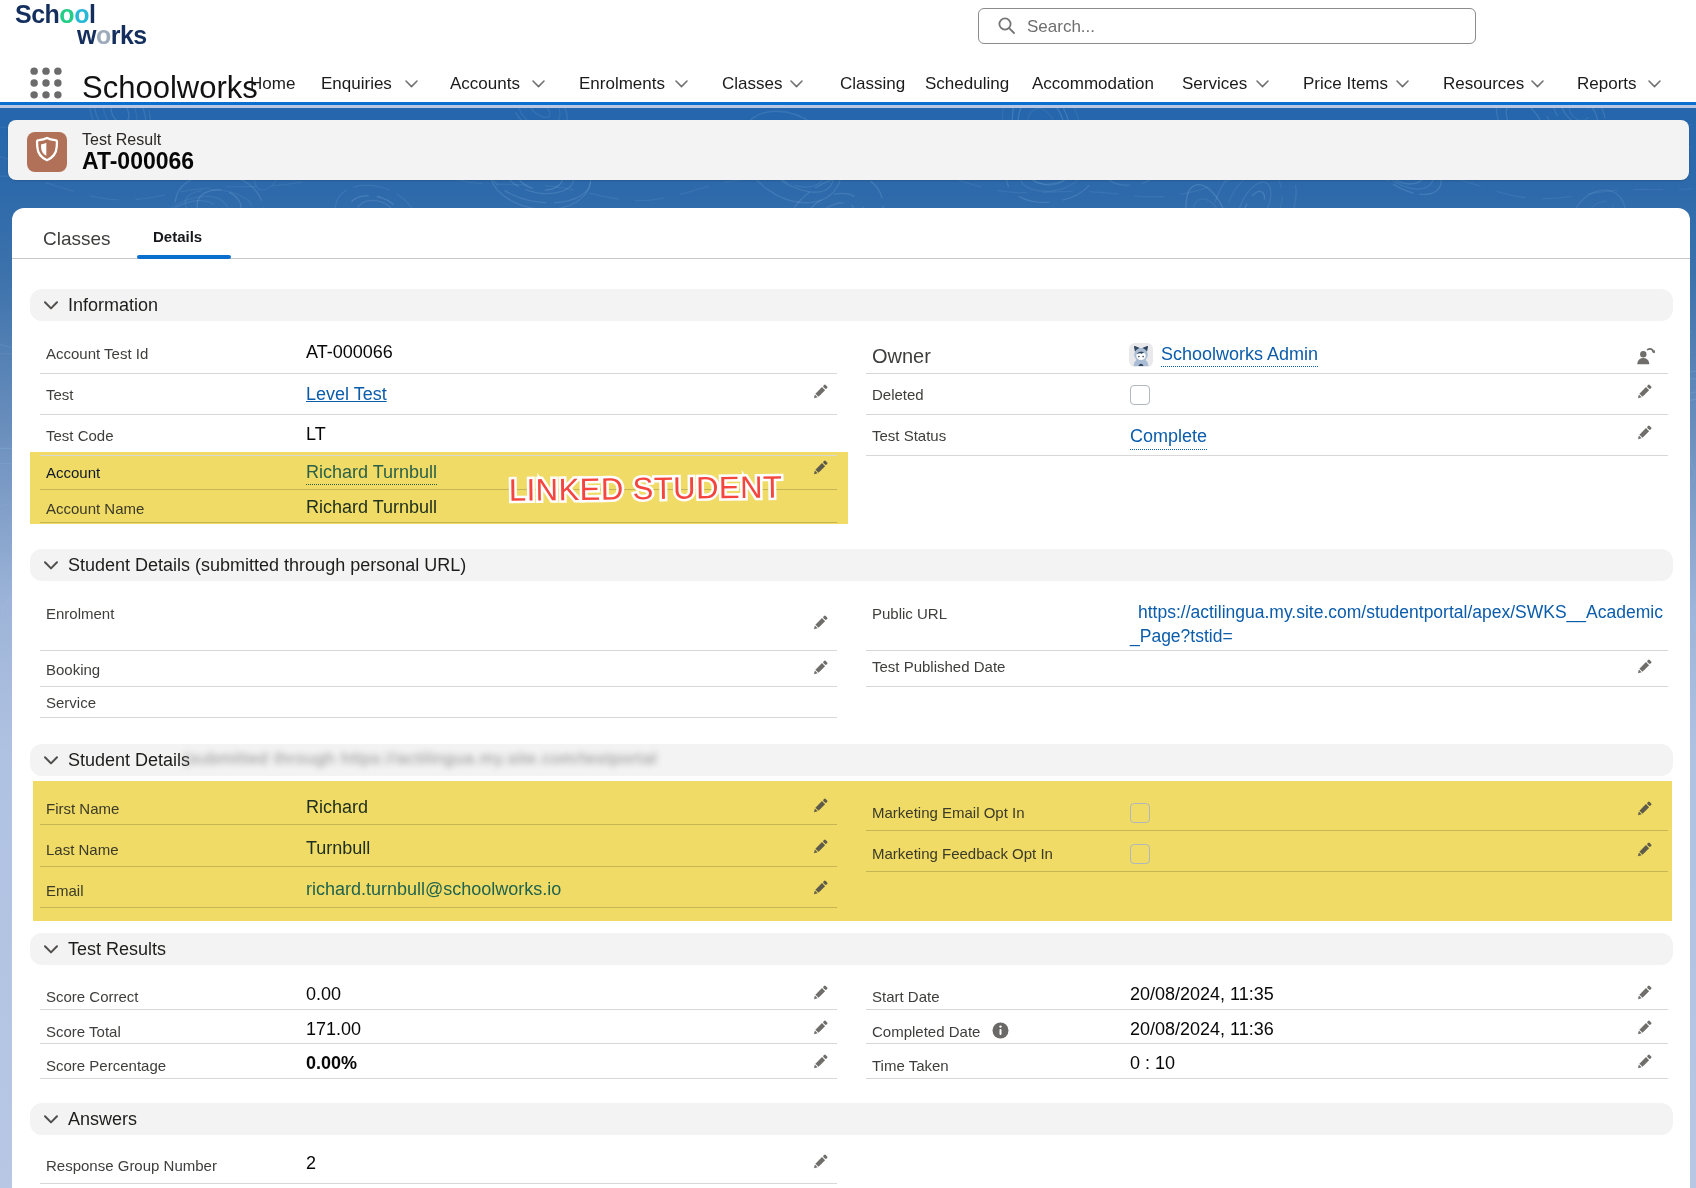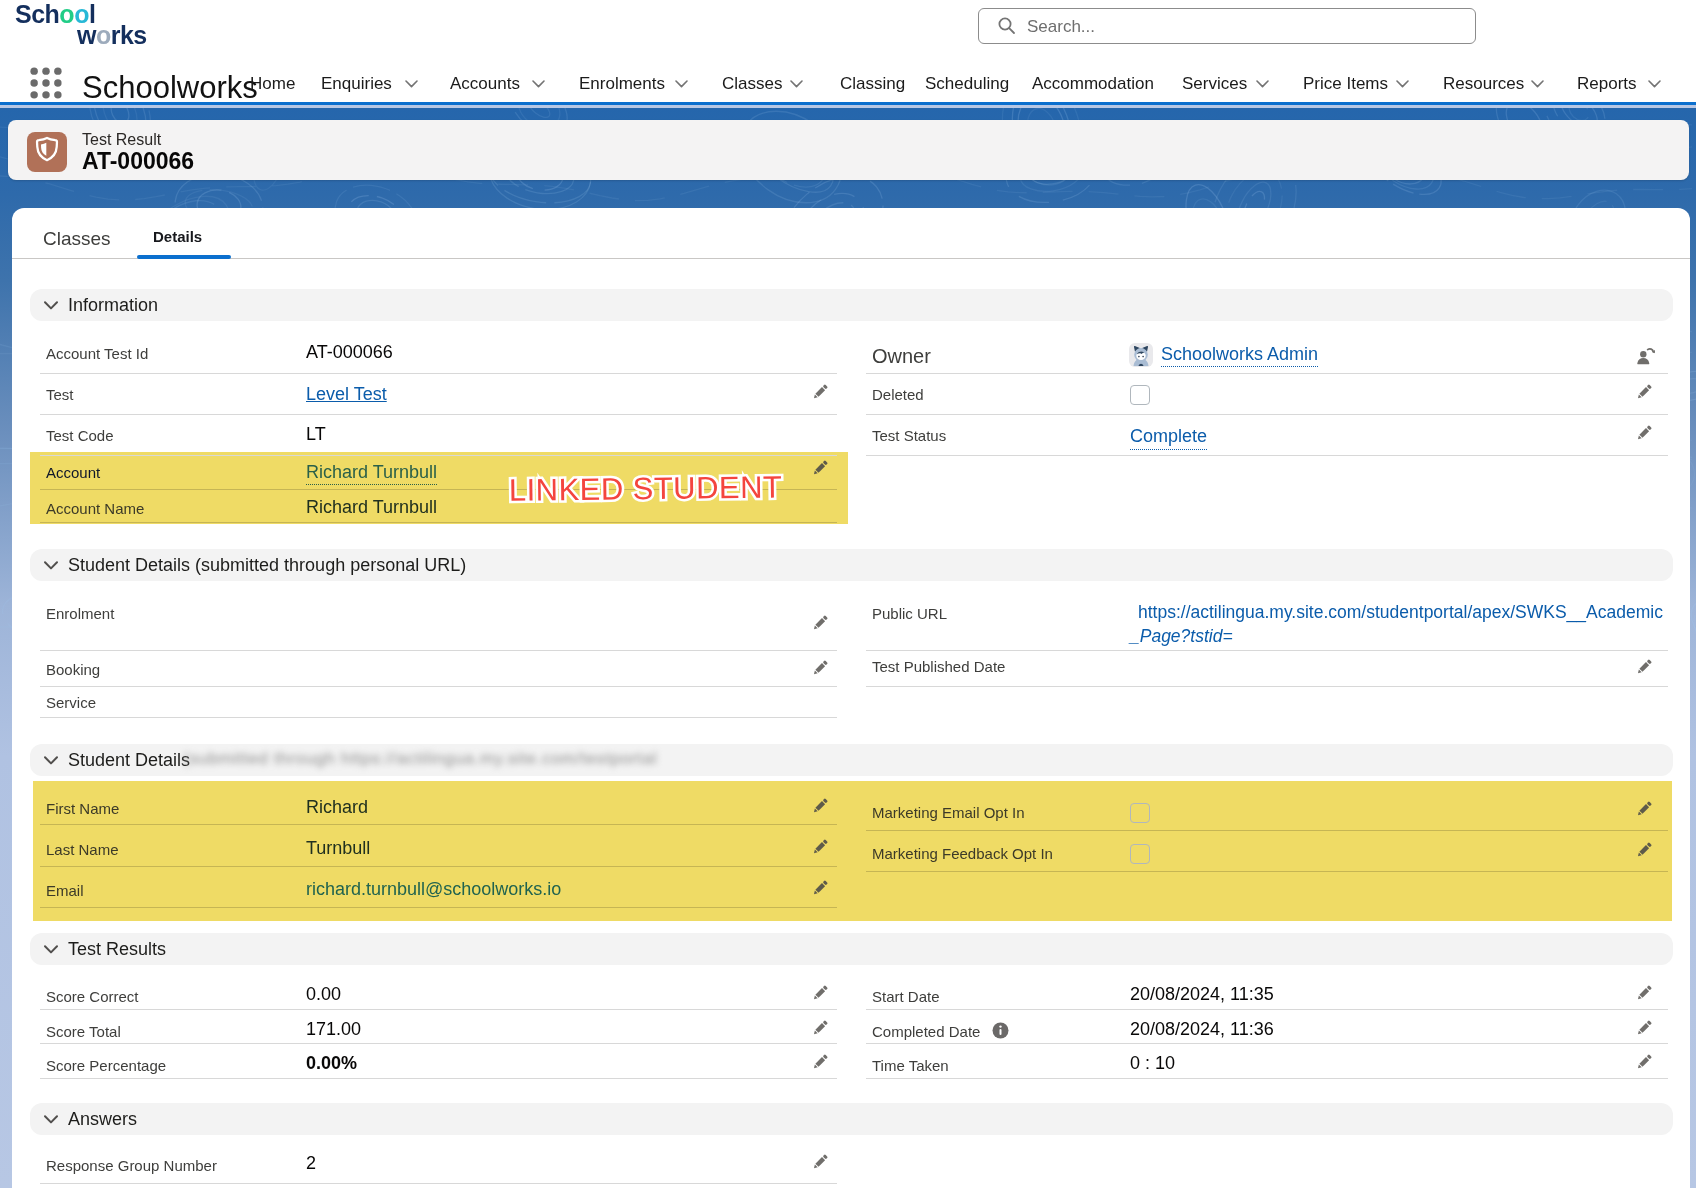--- a/index.html
+++ b/index.html
@@ -347,21 +347,21 @@
 <svg width="18" height="18" viewBox="0 0 18 18" style="position:absolute;left:811px;top:614px">
     <g fill="#706e6b" transform="rotate(45 9 9)">
       <rect x="6.9" y="0" width="4.4" height="3.1" rx="1.2"></rect>
       <rect x="6.9" y="4.1" width="4.4" height="9.3"></rect>
       <path d="M9.1 17.6 L7.1 14.4 L11.1 14.4 Z"></path>
     </g>
   </svg>
 <div style="position:absolute;left:40px;top:650px;width:797px;height:1px;background:#d8d8d8"></div>
 <div style="position:absolute;left:872px;top:605px;font-size:15px;color:#3e3e3c;white-space:nowrap">Public URL</div>
 <div style="position:absolute;left:1130px;top:602px;font-size:17.5px;color:#0b5cab;font-weight:400;white-space:nowrap;margin-left:8px;">https://actilingua.my.site.com/studentportal/apex/SWKS__Academic</div>
-<div style="position:absolute;left:1130px;top:626px;font-size:17.5px;color:#0b5cab;font-weight:400;white-space:nowrap;font-style:italic;">_Page?tstid=</div>
+<div style="position:absolute;left:1130px;top:626px;font-size:17.5px;color:#0b5cab;font-weight:400;white-space:nowrap;">_Page?tstid=</div>
 <div style="position:absolute;left:866px;top:650px;width:802px;height:1px;background:#d8d8d8"></div>
 <div style="position:absolute;left:46px;top:661px;font-size:15px;color:#3e3e3c;white-space:nowrap">Booking</div>
 <svg width="18" height="18" viewBox="0 0 18 18" style="position:absolute;left:811px;top:659px">
     <g fill="#706e6b" transform="rotate(45 9 9)">
       <rect x="6.9" y="0" width="4.4" height="3.1" rx="1.2"></rect>
       <rect x="6.9" y="4.1" width="4.4" height="9.3"></rect>
       <path d="M9.1 17.6 L7.1 14.4 L11.1 14.4 Z"></path>
     </g>
   </svg>
 <div style="position:absolute;left:40px;top:686px;width:797px;height:1px;background:#d8d8d8"></div>

